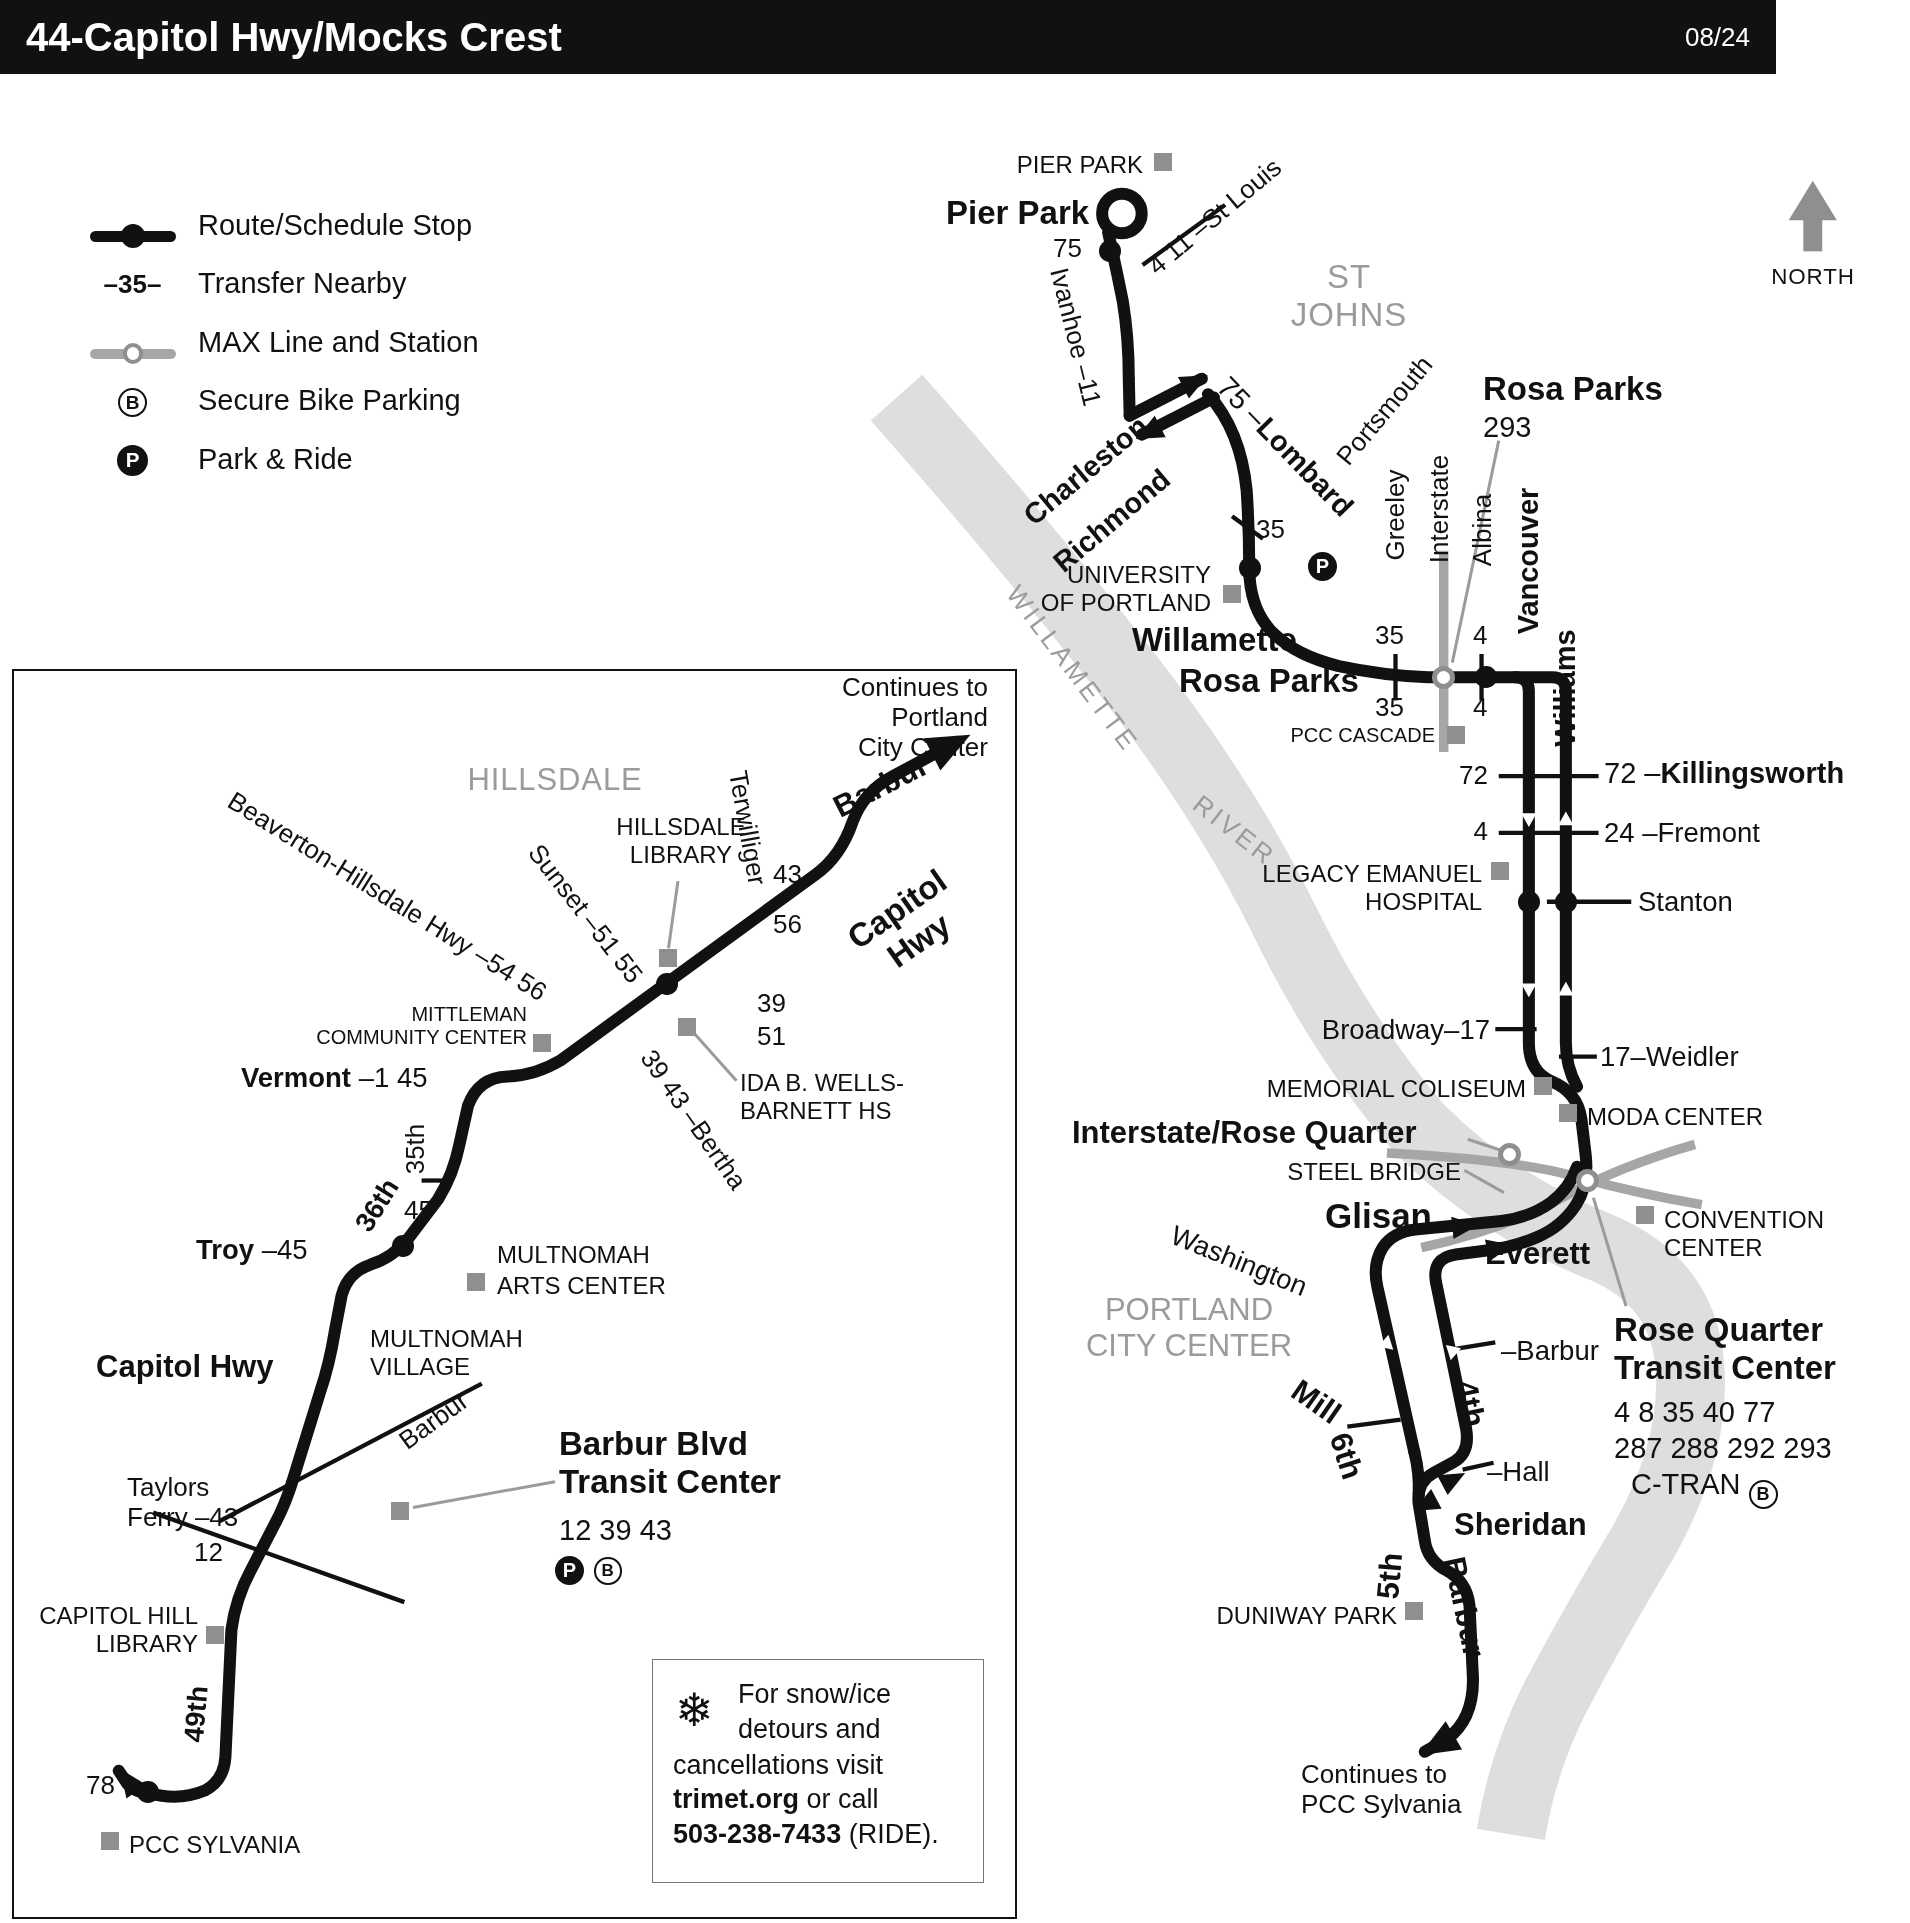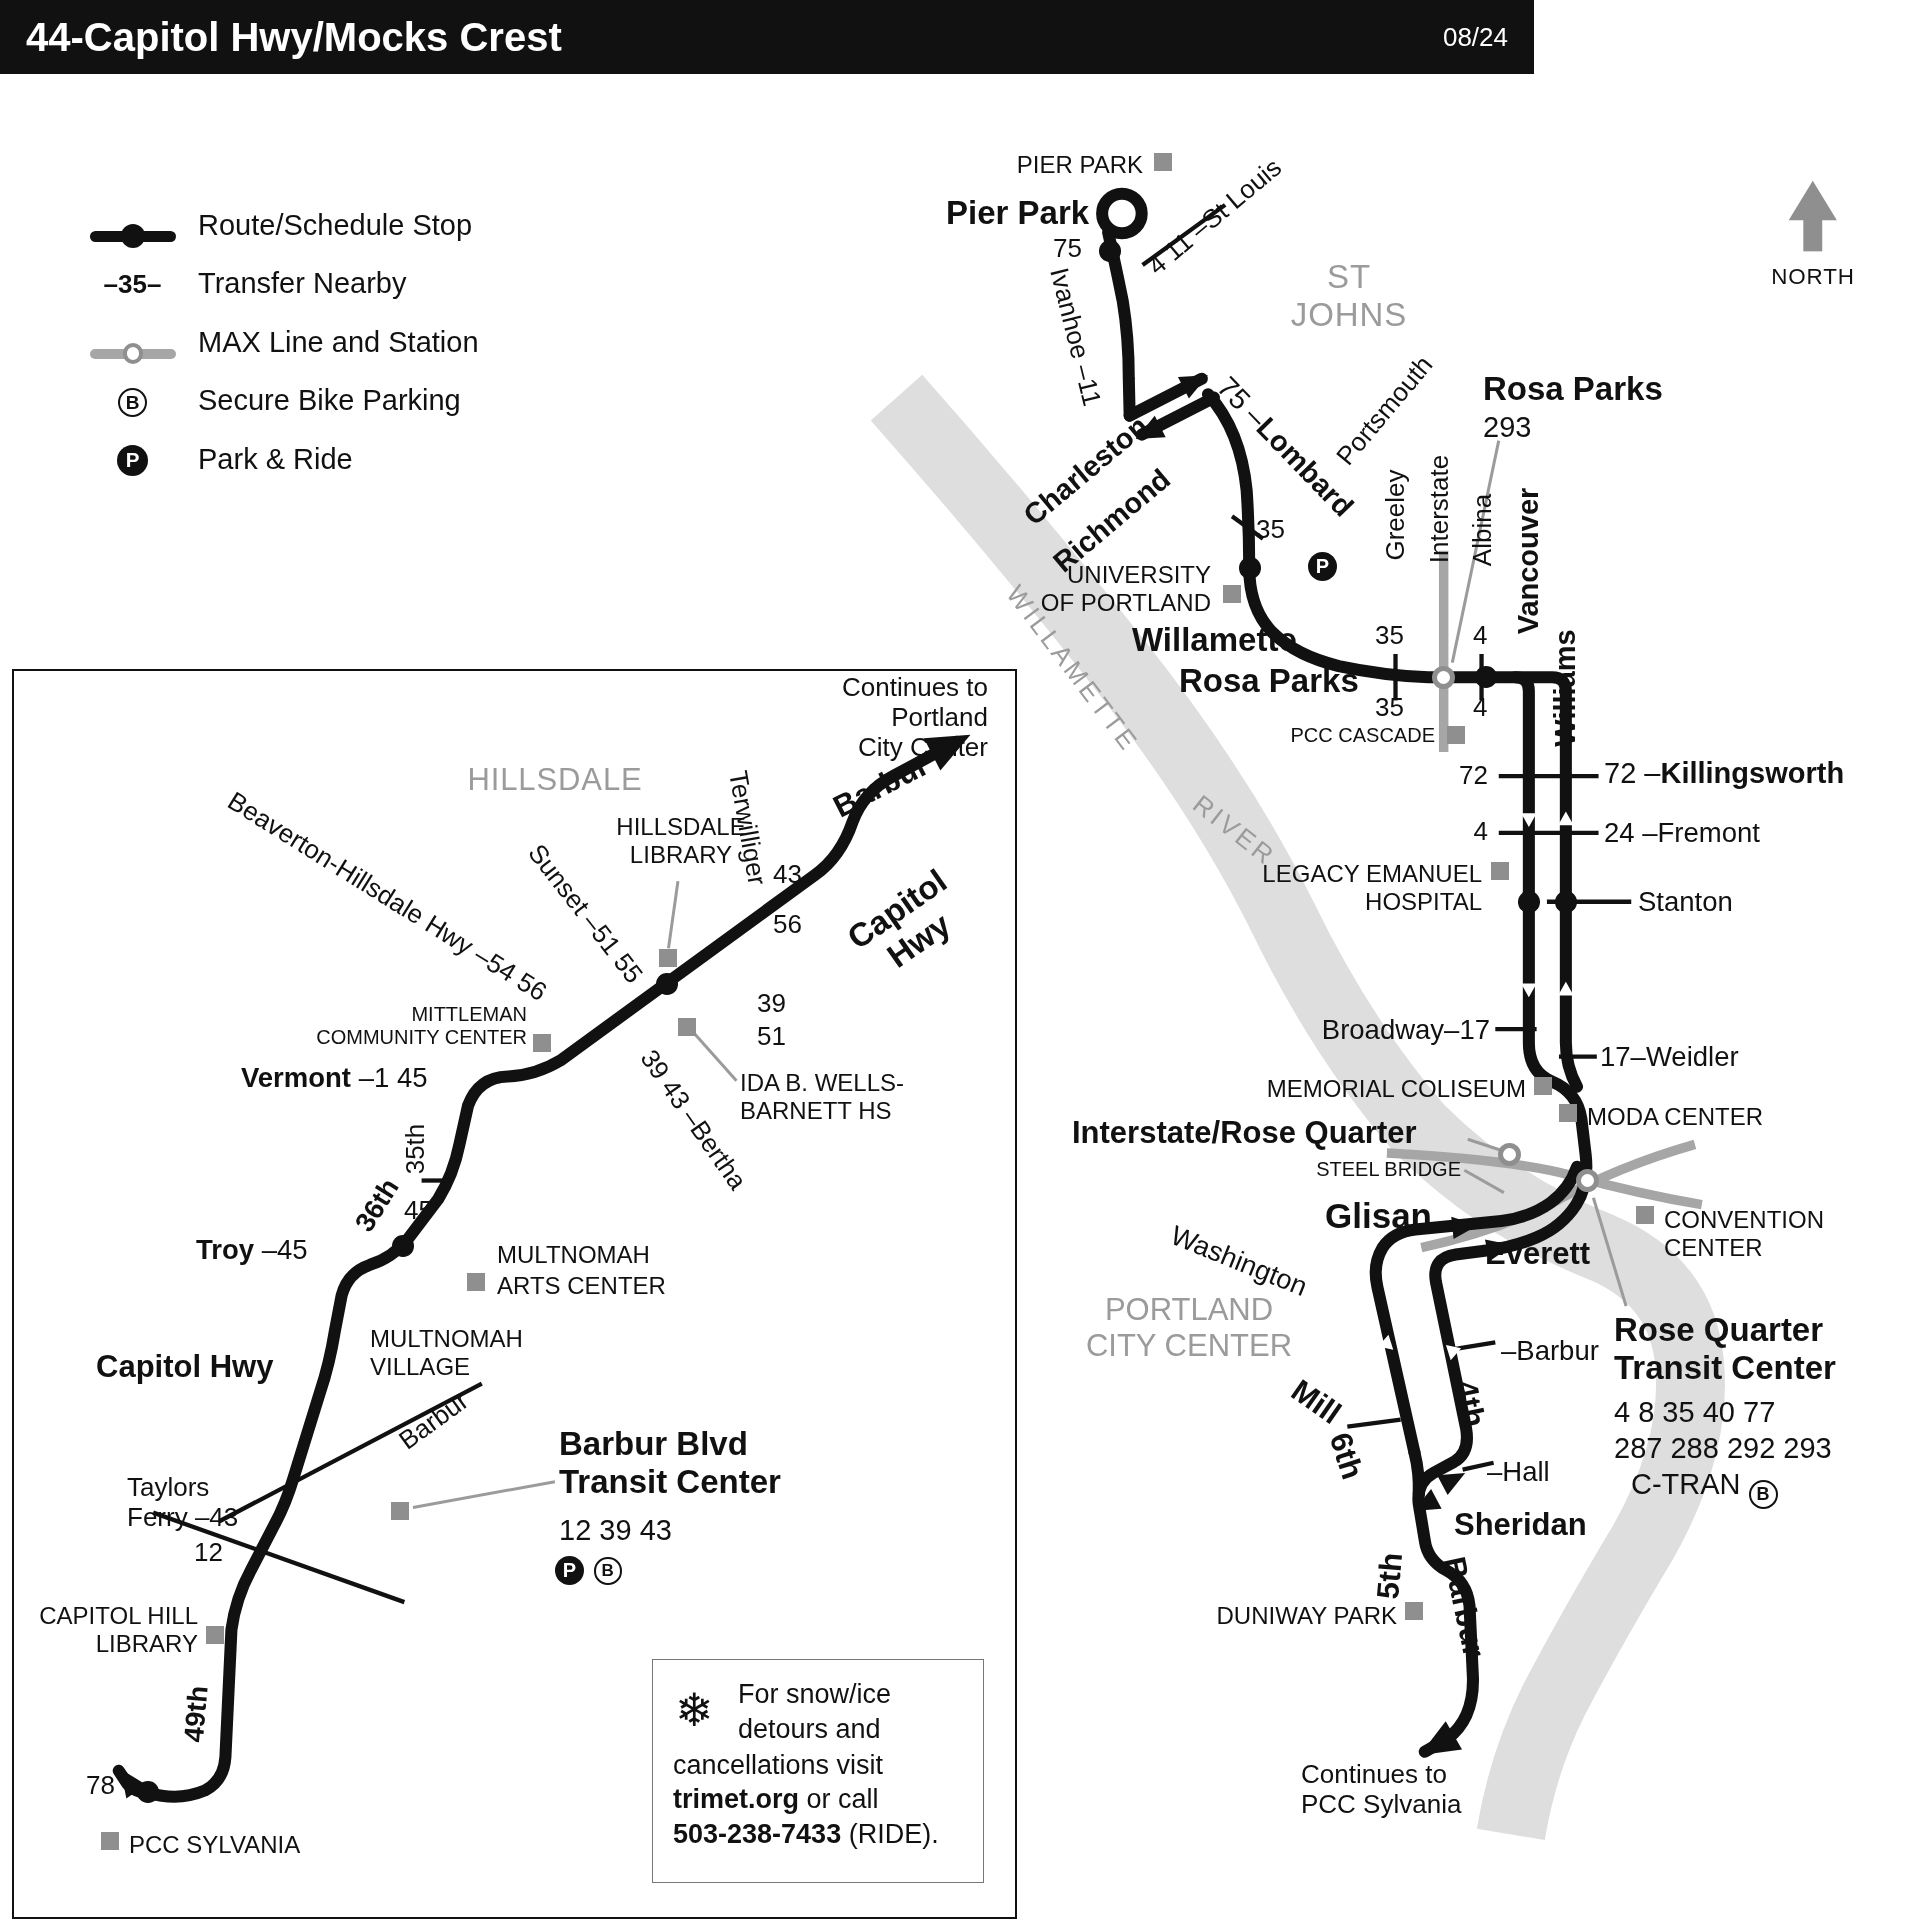--- a/index.html
+++ b/index.html
@@ -1,18 +1,18 @@
 <!DOCTYPE html>
 <html style="font-size:13.8px"><head>
 <meta charset="utf-8">
 <style>
   html,body{margin:0;padding:0;background:#fff;}
   .page{position:relative;width:1910px;height:1924px;background:#fff;overflow:hidden;
         font-family:"Liberation Sans",sans-serif;color:#111;}
-  .header{position:absolute;left:0;top:0;width:1534px;height:74px;background:#111;
+  .header{position:absolute;left:0;top:0;width:1776px;height:74px;background:#111;
           display:flex;align-items:center;justify-content:space-between;box-sizing:border-box;
           padding:0 26px;}
   .header .title{color:#fff;font-size:40px;font-weight:bold;}
   .header .date{color:#fff;font-size:26px;}
   .inset-box{position:absolute;left:12px;top:669px;width:1001px;height:1246px;
              border:2.6px solid #111;background:transparent;}
   .map-svg{position:absolute;left:0;top:0;}
   .legend{position:absolute;left:79px;top:206px;}
   .leg-row{display:flex;align-items:flex-end;margin-bottom:22.4px;height:36px;}
   .leg-sym{width:107px;display:flex;align-items:center;justify-content:center;position:relative;}
@@ -283,21 +283,21 @@
       <div class="lbl" style="left: 1488px; top: 817px; font-size: 26px; text-align: right; transform: translate(-100%, 0px);">4</div>
       <div class="lbl" style="left: 1604px; top: 817px; font-size: 27.5px;">24 –Fremont</div>
       <div class="lbl" style="left: 1482px; top: 860px; font-size: 24px; text-align: right; transform: translate(-100%, 0px);">LEGACY EMANUEL
 HOSPITAL</div>
       <div class="lbl" style="left: 1638px; top: 886px; font-size: 27.5px;">Stanton</div>
       <div class="lbl" style="left: 1490px; top: 1014px; font-size: 27.5px; text-align: right; transform: translate(-100%, 0px);">Broadway–17</div>
       <div class="lbl" style="left: 1600px; top: 1041px; font-size: 27.5px;">17–Weidler</div>
       <div class="lbl" style="left: 1526px; top: 1075px; font-size: 24px; text-align: right; transform: translate(-100%, 0px);">MEMORIAL COLISEUM</div>
       <div class="lbl" style="left: 1587px; top: 1103px; font-size: 24px;">MODA CENTER</div>
       <div class="lbl" style="left: 1072px; top: 1115px; font-size: 31px; font-weight: bold;">Interstate/Rose Quarter</div>
-      <div class="lbl" style="left: 1461px; top: 1158px; font-size: 20px; text-align: right; transform: translate(-100%, 0px);">STEEL BRIDGE</div>
+      <div class="lbl" style="left: 1461px; top: 1158px; font-size: 24px; text-align: right; transform: translate(-100%, 0px);">STEEL BRIDGE</div>
       <div class="lbl" style="left: 1325px; top: 1196px; font-size: 35px; font-weight: bold;">Glisan</div>
       <div class="lbl" style="left: 1239px; top: 1261px; font-size: 27.5px; transform: translate(-50%, -50%) rotate(22deg);">Washington</div>
       <div class="lbl" style="left: 1485px; top: 1236px; font-size: 31px; font-weight: bold;">Everett</div>
       <div class="lbl" style="left: 1664px; top: 1206px; font-size: 24px;">CONVENTION
 CENTER</div>
       <div class="lbl" style="left: 1614px; top: 1311px; font-size: 33px; font-weight: bold;">Rose Quarter
 Transit Center</div>
       <div class="lbl" style="left: 1614px; top: 1396px; font-size: 29px;">4 8 35 40 77</div>
       <div class="lbl" style="left: 1614px; top: 1432px; font-size: 29px;">287 288 292 293</div>
       <div class="lbl" style="left: 1614px; top: 1468px; font-size: 29px; margin-left: 17px;"><span>C-TRAN </span><span class="inline-bike">B</span></div>

